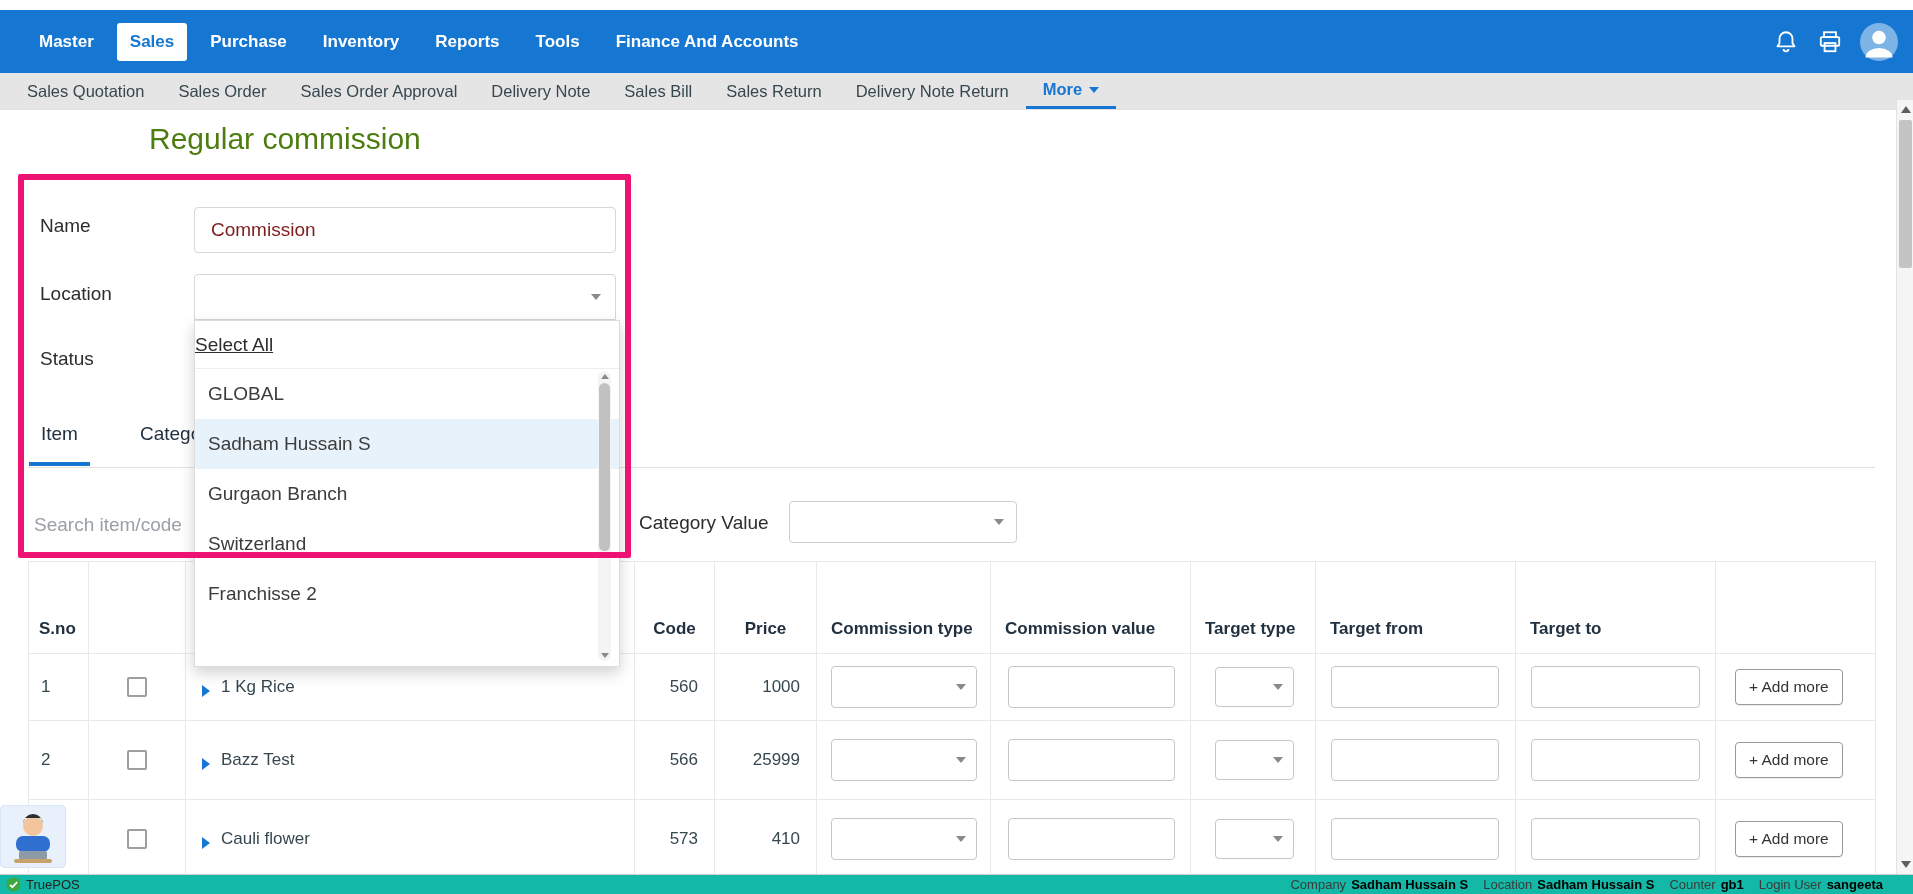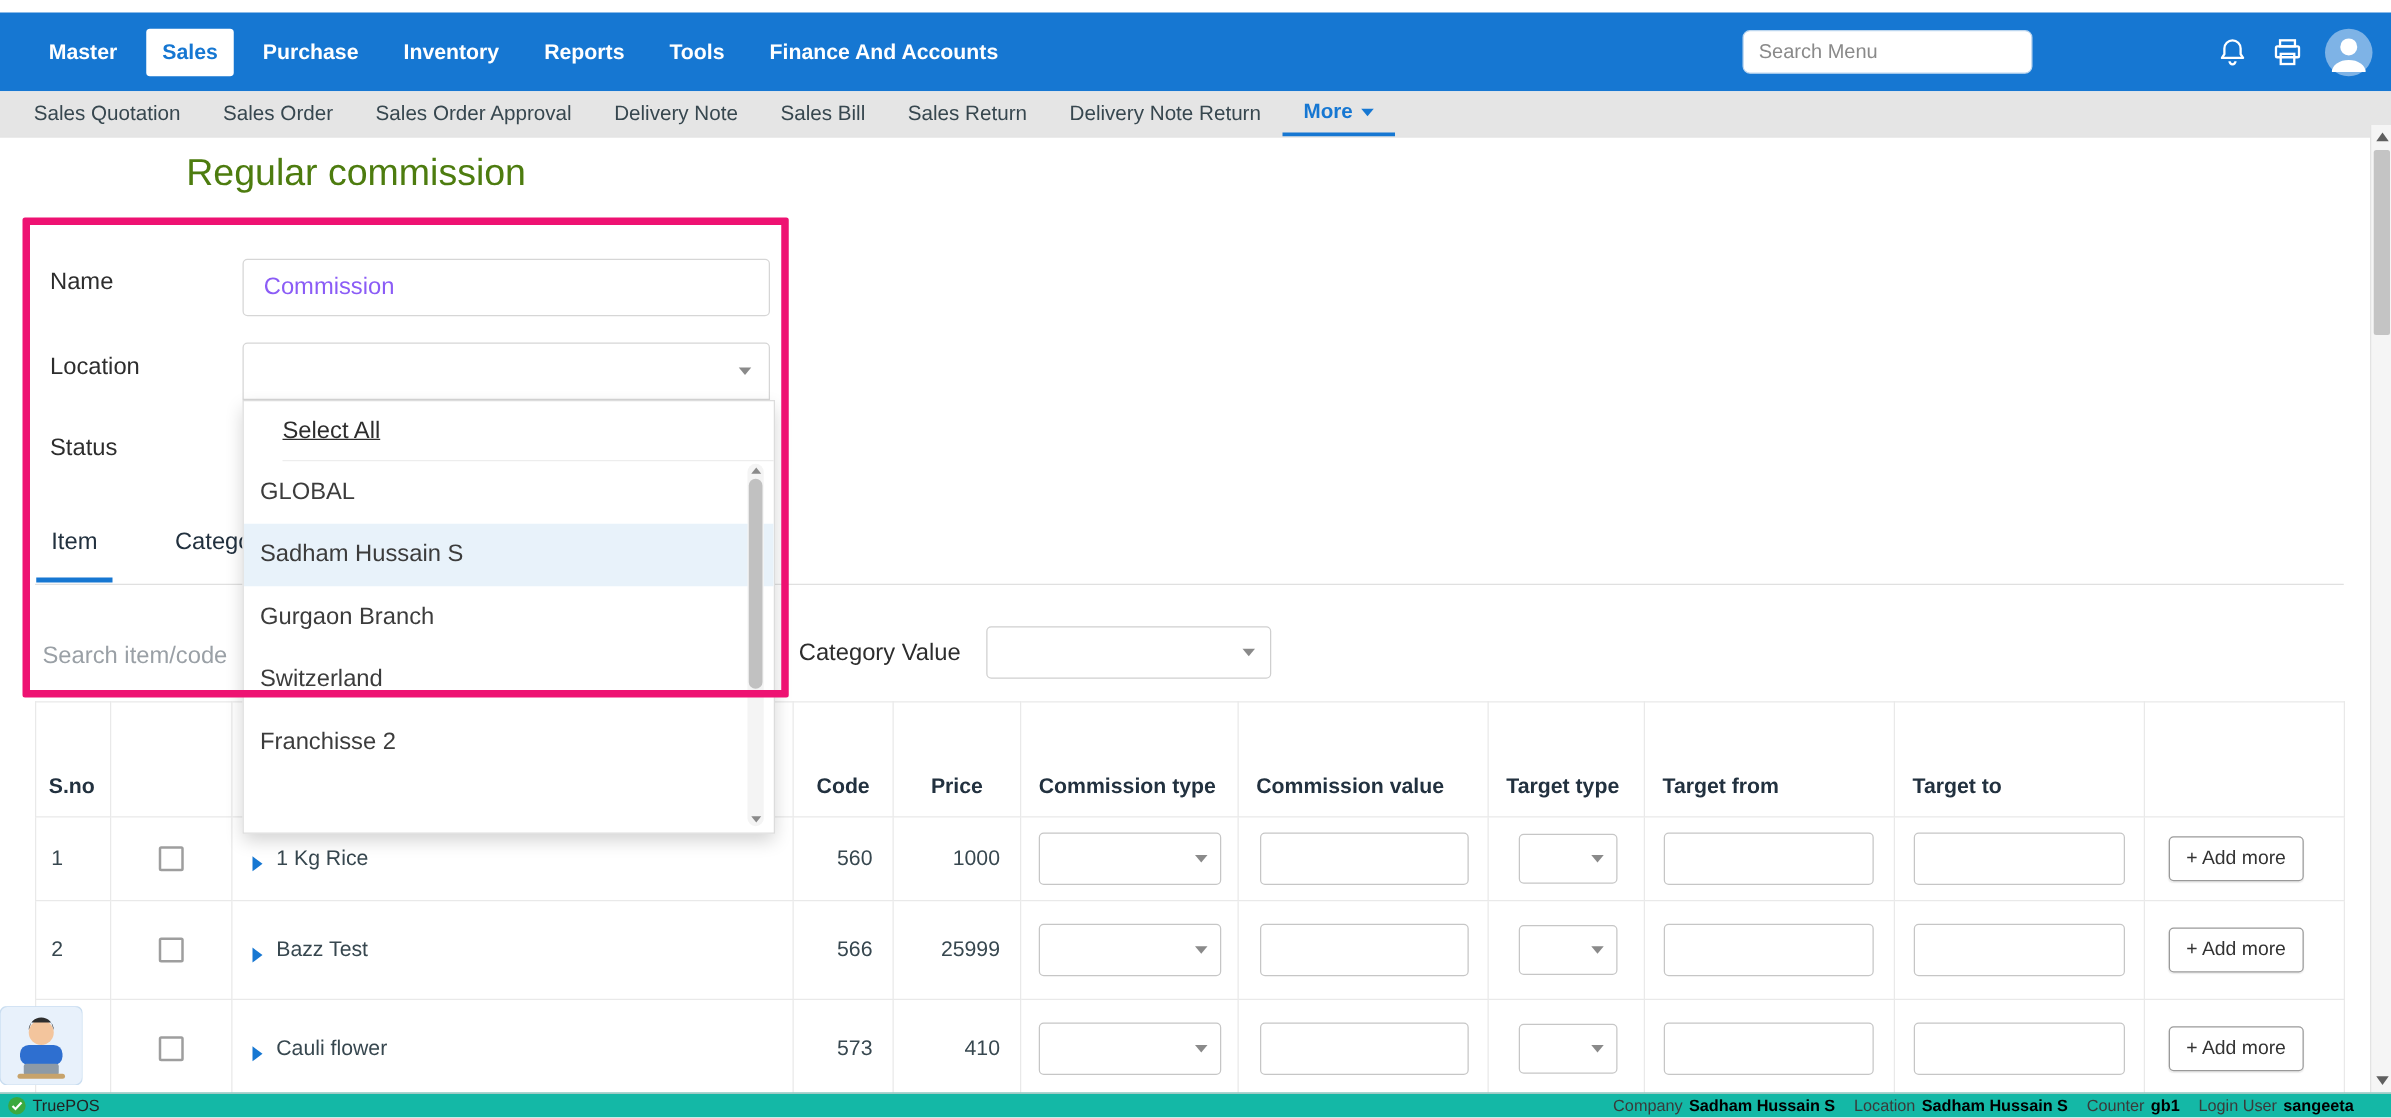--- a/index.html
+++ b/index.html
@@ -32,21 +32,21 @@
   .nav-caret { width:0; height:0; border-left:5px solid transparent; border-right:5px solid transparent;
     border-top:6px solid #1677d2; display:inline-block; margin-left:7px; }
 
   
   .page-title { position:absolute; left:149px; top:122px; font-size:30px; font-weight:500; color:#4d7c0f; }
 
   .field-label { position:absolute; left:40px; font-size:19px; color:#2d2d2d; }
   .lbl-name { top:215px; } .lbl-location { top:283px; } .lbl-status { top:348px; }
 
   .name-input { position:absolute; left:194px; top:207px; width:422px; height:46px;
-    border:1px solid #d6d6d6; border-radius:4px; padding:0 16px; font-size:19px; color:#8b5cf6; outline:none; }
+    border:1px solid #d6d6d6; border-radius:4px; padding:0 16px; font-size:19px; color:#7f1d1d; outline:none; }
   .location-select { position:absolute; left:194px; top:274px; width:422px; height:46px;
     border:1px solid #d6d6d6; border-radius:4px 4px 0 0; background:#fff; display:flex;
     align-items:center; justify-content:flex-end; padding-right:14px; cursor:pointer; }
   .caret-down { width:0; height:0; border-left:5px solid transparent; border-right:5px solid transparent;
     border-top:6px solid #8a8a8a; }
 
   .tabs { position:absolute; left:29px; top:423px; display:flex; gap:38px; }
   .tab { font-size:19px; color:#22313f; padding:0 12px 17px 12px; cursor:pointer; }
   .tab.active { border-bottom:4px solid #1677d2; font-weight:500; }
   .tabs-divider { position:absolute; left:28px; top:467px; width:1847px; height:1px; background:#e0e0e0; }
@@ -56,21 +56,21 @@
   .item-search::placeholder { color:#9aa0a6; }
   .category-label { position:absolute; left:639px; top:512px; font-size:19px; color:#2d2d2d; }
   .category-select { position:absolute; left:789px; top:501px; width:228px; height:42px;
     border:1px solid #cfcfcf; border-radius:4px; background:#fff; display:flex; align-items:center;
     justify-content:flex-end; padding-right:12px; cursor:pointer; }
 
   
   .dropdown-panel { position:absolute; left:194px; top:320px; width:426px; height:347px;
     background:#fff; border:1px solid #dcdcdc; box-shadow:0 6px 14px rgba(0,0,0,0.18); z-index:40; }
   .dd-select-all { height:48px; display:flex; align-items:center; 
-    border-bottom:1px solid #ededed; font-size:19px; color:#2d2d2d; cursor:pointer;margin-left:31px; }
+    border-bottom:1px solid #ededed; font-size:19px; color:#2d2d2d; cursor:pointer; }
   .dd-select-all span { text-decoration:underline; }
   .dd-options { position:relative; height:297px; overflow:hidden; }
   .dd-option { height:50px; display:flex; align-items:center; padding-left:13px;
     font-size:19px; color:#3c3c3c; cursor:pointer; }
   .dd-option.selected { background:#e8f2fa; }
   .dd-scrollbar { position:absolute; top:2px; right:8px; width:13px; height:290px;
     background:#f4f4f4; border-radius:7px; }
   .dd-sb-up, .dd-sb-down { position:absolute; left:3px; width:0; height:0;
     border-left:4px solid transparent; border-right:4px solid transparent; }
   .dd-sb-up { top:3px; border-bottom:5px solid #8a8a8a; }
@@ -143,21 +143,20 @@
   <div class="menu">
     <div class="menu-item">Master</div>
     <div class="menu-item active">Sales</div>
     <div class="menu-item">Purchase</div>
     <div class="menu-item">Inventory</div>
     <div class="menu-item">Reports</div>
     <div class="menu-item">Tools</div>
     <div class="menu-item">Finance And Accounts</div>
   </div>
   <div class="topbar-right">
-    <input class="search-menu" placeholder="Search Menu" style="">
     <div class="tb-icon bell">
       <svg viewBox="0 0 24 24" width="26" height="26" fill="none" stroke="#fff" stroke-width="1.7" stroke-linejoin="round">
         <path d="M12 3a6 6 0 0 0-6 6v4.2L4.2 16h15.6L18 13.2V9a6 6 0 0 0-6-6z"></path>
         <path d="M9.8 18.5a2.2 2.2 0 0 0 4.4 0"></path>
       </svg>
     </div>
     <div class="tb-icon printer">
       <svg viewBox="0 0 24 24" width="26" height="26" fill="none" stroke="#fff" stroke-width="1.7">
         <rect x="6.5" y="3" width="11" height="4.5"></rect>
         <rect x="3.5" y="7.5" width="17" height="8" rx="1"></rect>

